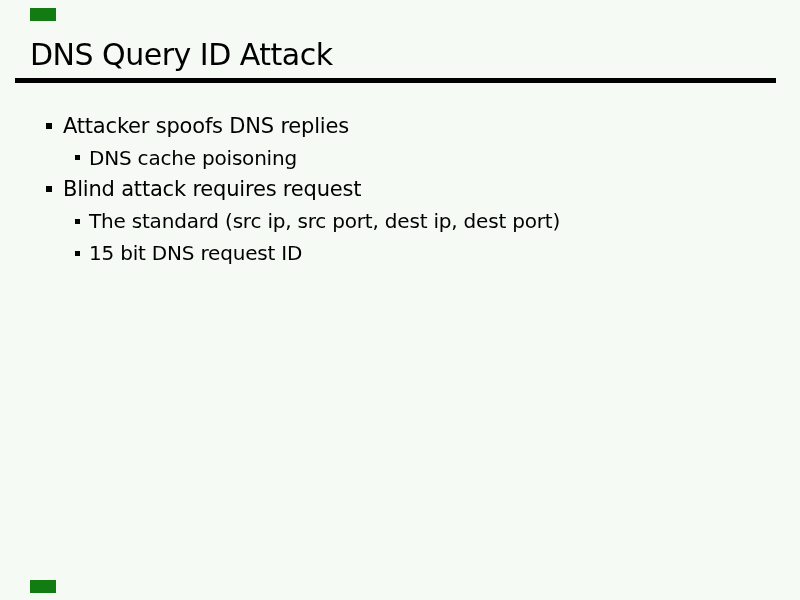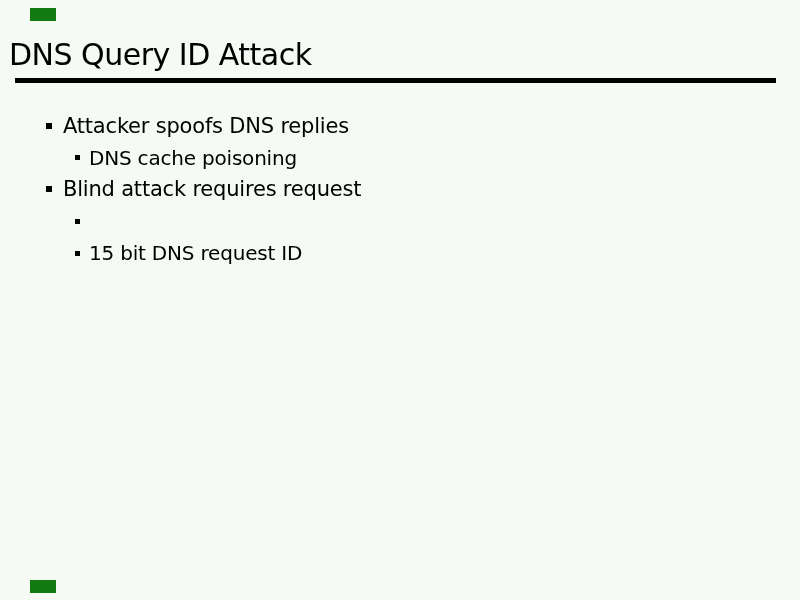--- a/index.html
+++ b/index.html
@@ -20,21 +20,21 @@
     left: 30px;
     width: 26px;
     height: 13px;
     background: #127c12;
   }
   .green-marker.top { top: 8px; }
   .green-marker.bottom { top: 580px; }
 
   .slide-title {
     position: absolute;
-    left: 9px;
+    left: 30px;
     top: 38px;
     font-size: 30px;
     line-height: 34px;
     letter-spacing: -0.5px;
     white-space: nowrap;
     color: #000000;
   }
   .title-underline {
     position: absolute;
     left: 15px;
@@ -86,20 +86,21 @@
   <div class="bullet-row lvl2">
     <span class="sq"></span>
     <span class="txt">DNS cache poisoning</span>
   </div>
   <div class="bullet-row lvl1">
     <span class="sq"></span>
     <span class="txt">Blind attack requires request</span>
   </div>
   <div class="bullet-row lvl2">
     <span class="sq"></span>
+    <span class="txt">The standard (src ip, src port, dest ip, dest port)</span>
   </div>
   <div class="bullet-row lvl2">
     <span class="sq"></span>
     <span class="txt">15 bit DNS request ID</span>
   </div>
 </div>
 
 <div class="green-marker bottom"></div>
 
 </body></html>

